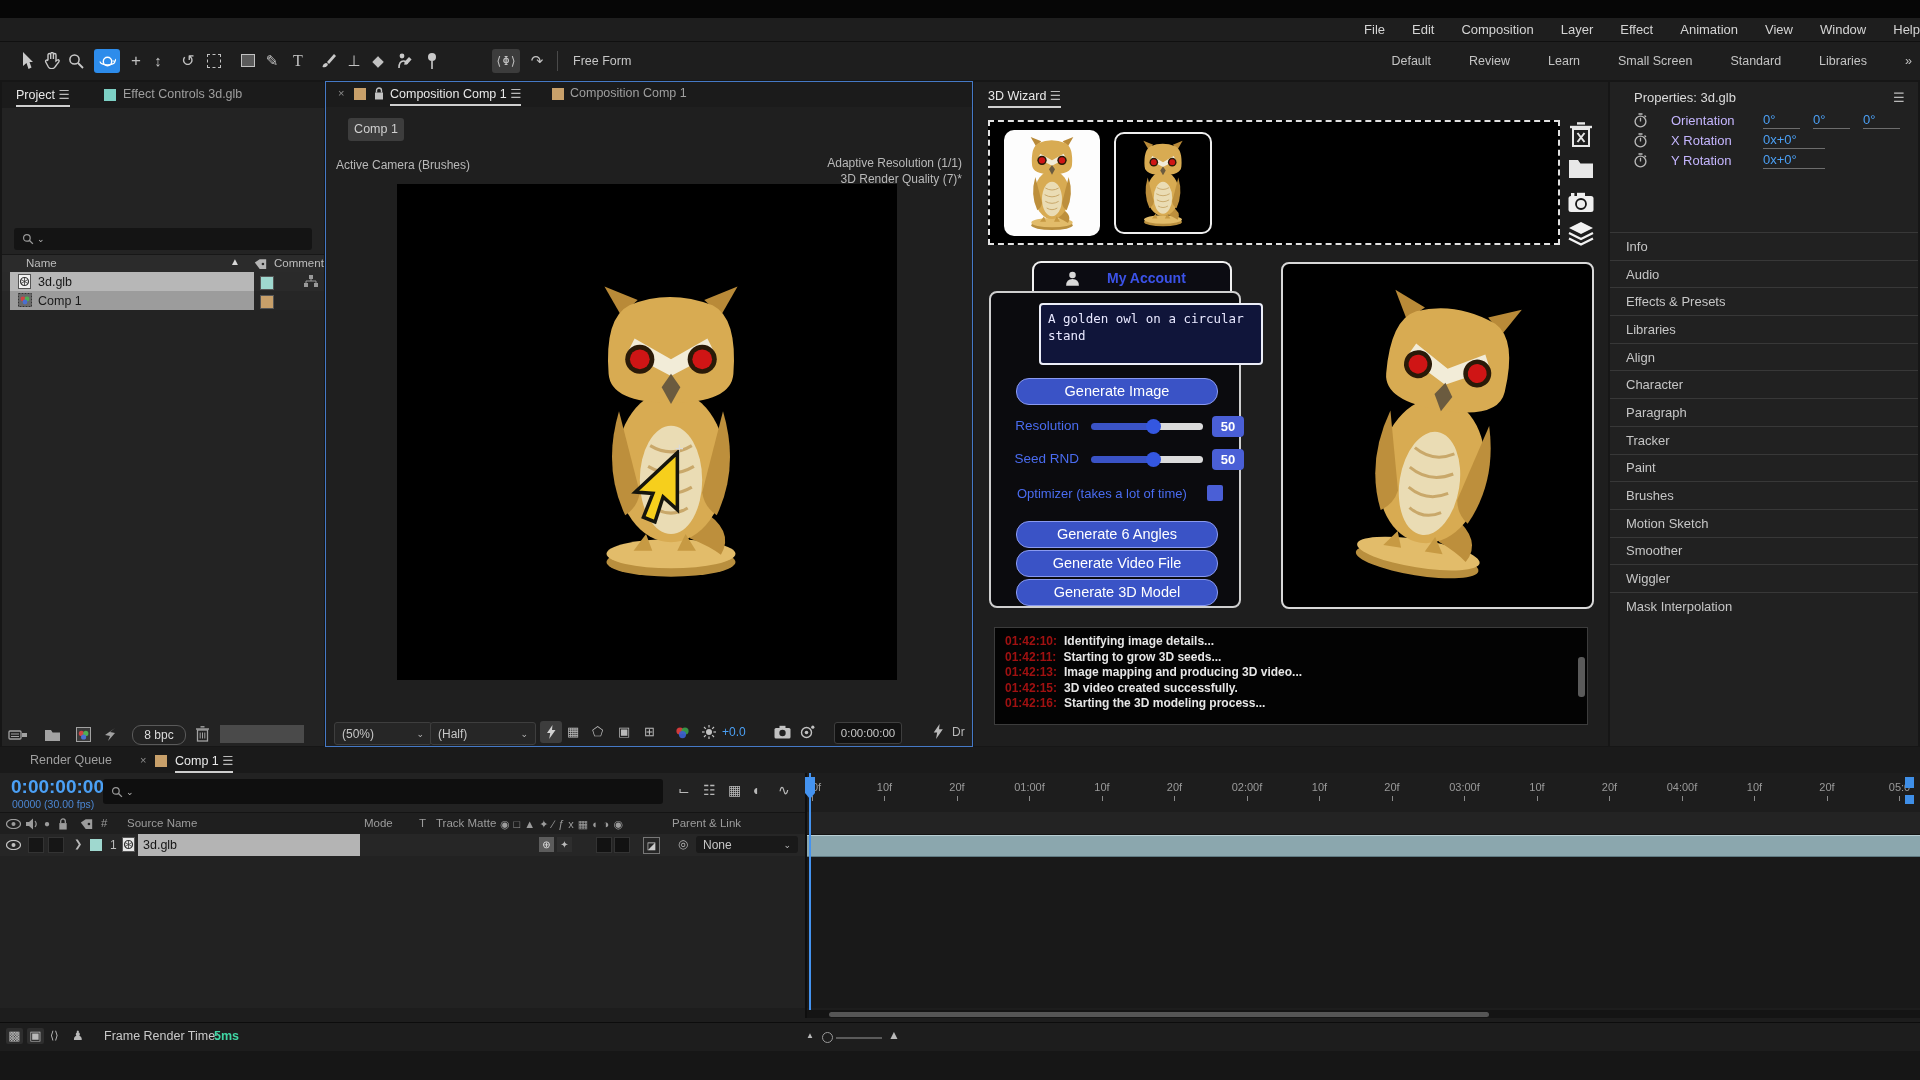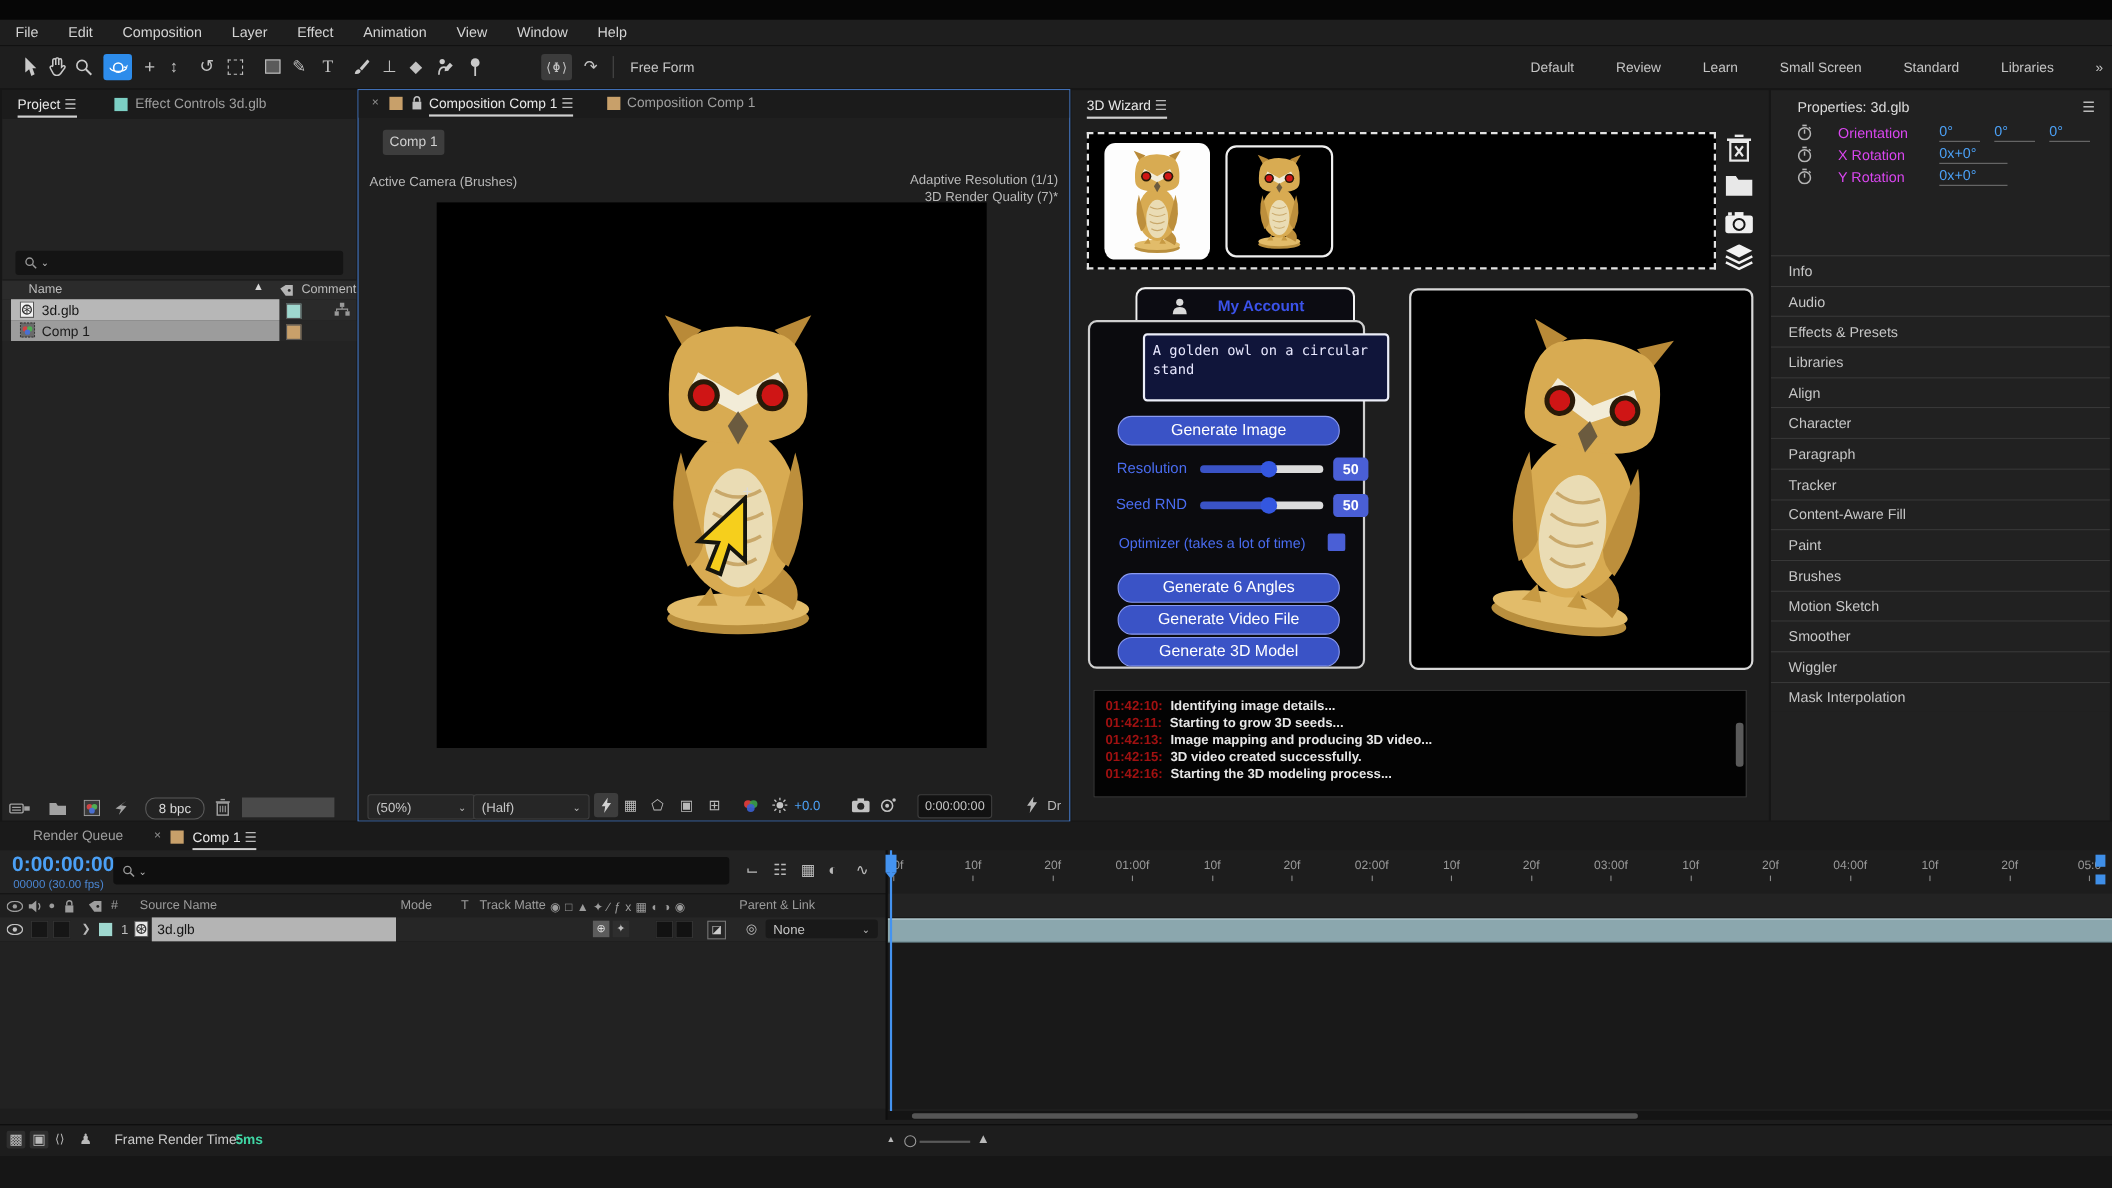--- a/index.html
+++ b/index.html
@@ -23,21 +23,21 @@
       font-size:13px;font-weight:bold;text-align:center;line-height:21px;}
   .slider{position:absolute;width:112px;height:7px;border-radius:4px;}
   .slider .fill{position:absolute;left:0;top:0;height:7px;border-radius:4px 0 0 4px;background:#3a53c6;}
   .slider .rest{position:absolute;top:0;height:7px;right:0;border-radius:0 4px 4px 0;background:#dcdcdc;}
   .slider .thumb{position:absolute;top:-4px;width:15px;height:15px;border-radius:50%;background:#3457e0;}
   .log-line{display:flex;gap:7px;font-size:12px;line-height:15.6px;}
   .log-time{color:#a01111;font-weight:bold;white-space:nowrap;}
   .log-msg{color:#e6e6e6;font-weight:bold;}
   .plist-row{height:26.7px;border-top:1px solid #383838;display:flex;align-items:center;
       padding-left:16px;font-size:13px;color:#c6c6c6;background:#212121;}
-  .prop-label{color:#d946ef;font-size:13px;position:absolute;}
+  .prop-label{color:#c4b5fd;font-size:13px;position:absolute;}
   .vblue{color:#4ba0f5;font-size:13px;border-bottom:1px solid #6d6d6d;padding-bottom:1px;}
   .tick{position:absolute;top:0;transform:translateX(-50%);text-align:center;width:50px;}
   .tick-label{font-size:11px;color:#9a9a9a;display:block;}
   .tick-mark{width:1px;height:5px;background:#8a8a8a;margin:3px auto 0;}
   .colhead{font-size:11.5px;color:#9c9c9c;position:absolute;top:4px;}
   .mini{font-size:11px;color:#8f8f8f;position:absolute;}
   svg{display:block;}
 </style>
 </head>
 <body>
@@ -65,21 +65,21 @@
           <circle cx="130" cy="82" r="9.5" fill="#cf1515"></circle>
         <path d="M100,96 l-9,13 l9,16 l9,-16 z" fill="#6b5b3f"></path>
         <path d="M76,250 l-12,16 h18 z" fill="#c79a43"></path>
         <path d="M114,250 l-8,16 h18 z" fill="#c79a43"></path>
       </g>
     </defs>
   </svg>
 
   <div class="abs" style="left:0;top:0;width:1920px;height:18px;background:#060606;"></div>
 
-  <div class="abs" style="left:0;top:18px;width:1920px;height:24px;background:#1e1e1e;display:flex;align-items:center;gap:27px;padding-left:14px;border-bottom:1px solid #101010;box-sizing:border-box;">
+  <div class="abs" style="left:0;top:18px;width:1920px;height:24px;background:#1e1e1e;display:flex;align-items:center;gap:27px;padding-left:14px;border-bottom:1px solid #101010;box-sizing:border-box;justify-content:flex-end;">
 
   <span class="menu-item">File</span>
       <span class="menu-item">Edit</span>
       <span class="menu-item">Composition</span>
       <span class="menu-item">Layer</span>
       <span class="menu-item">Effect</span>
       <span class="menu-item">Animation</span>
       <span class="menu-item">View</span>
       <span class="menu-item">Window</span>
       <span class="menu-item">Help</span>
@@ -470,21 +470,20 @@
     <div class="abs" style="left:0;top:106px;width:308px;margin-top:44px;">
 
     <div class="plist-row">Info</div>
         <div class="plist-row">Audio</div>
         <div class="plist-row">Effects &amp; Presets</div>
         <div class="plist-row">Libraries</div>
         <div class="plist-row">Align</div>
         <div class="plist-row">Character</div>
         <div class="plist-row">Paragraph</div>
         <div class="plist-row">Tracker</div>
-        <div class="plist-row">Content-Aware Fill</div>
         <div class="plist-row">Paint</div>
         <div class="plist-row">Brushes</div>
         <div class="plist-row">Motion Sketch</div>
         <div class="plist-row">Smoother</div>
         <div class="plist-row">Wiggler</div>
         <div class="plist-row">Mask Interpolation</div>
       </div>
   </div>
 
   <div class="abs" style="left:0;top:747px;width:1920px;height:275px;background:#1d1d1d;">

